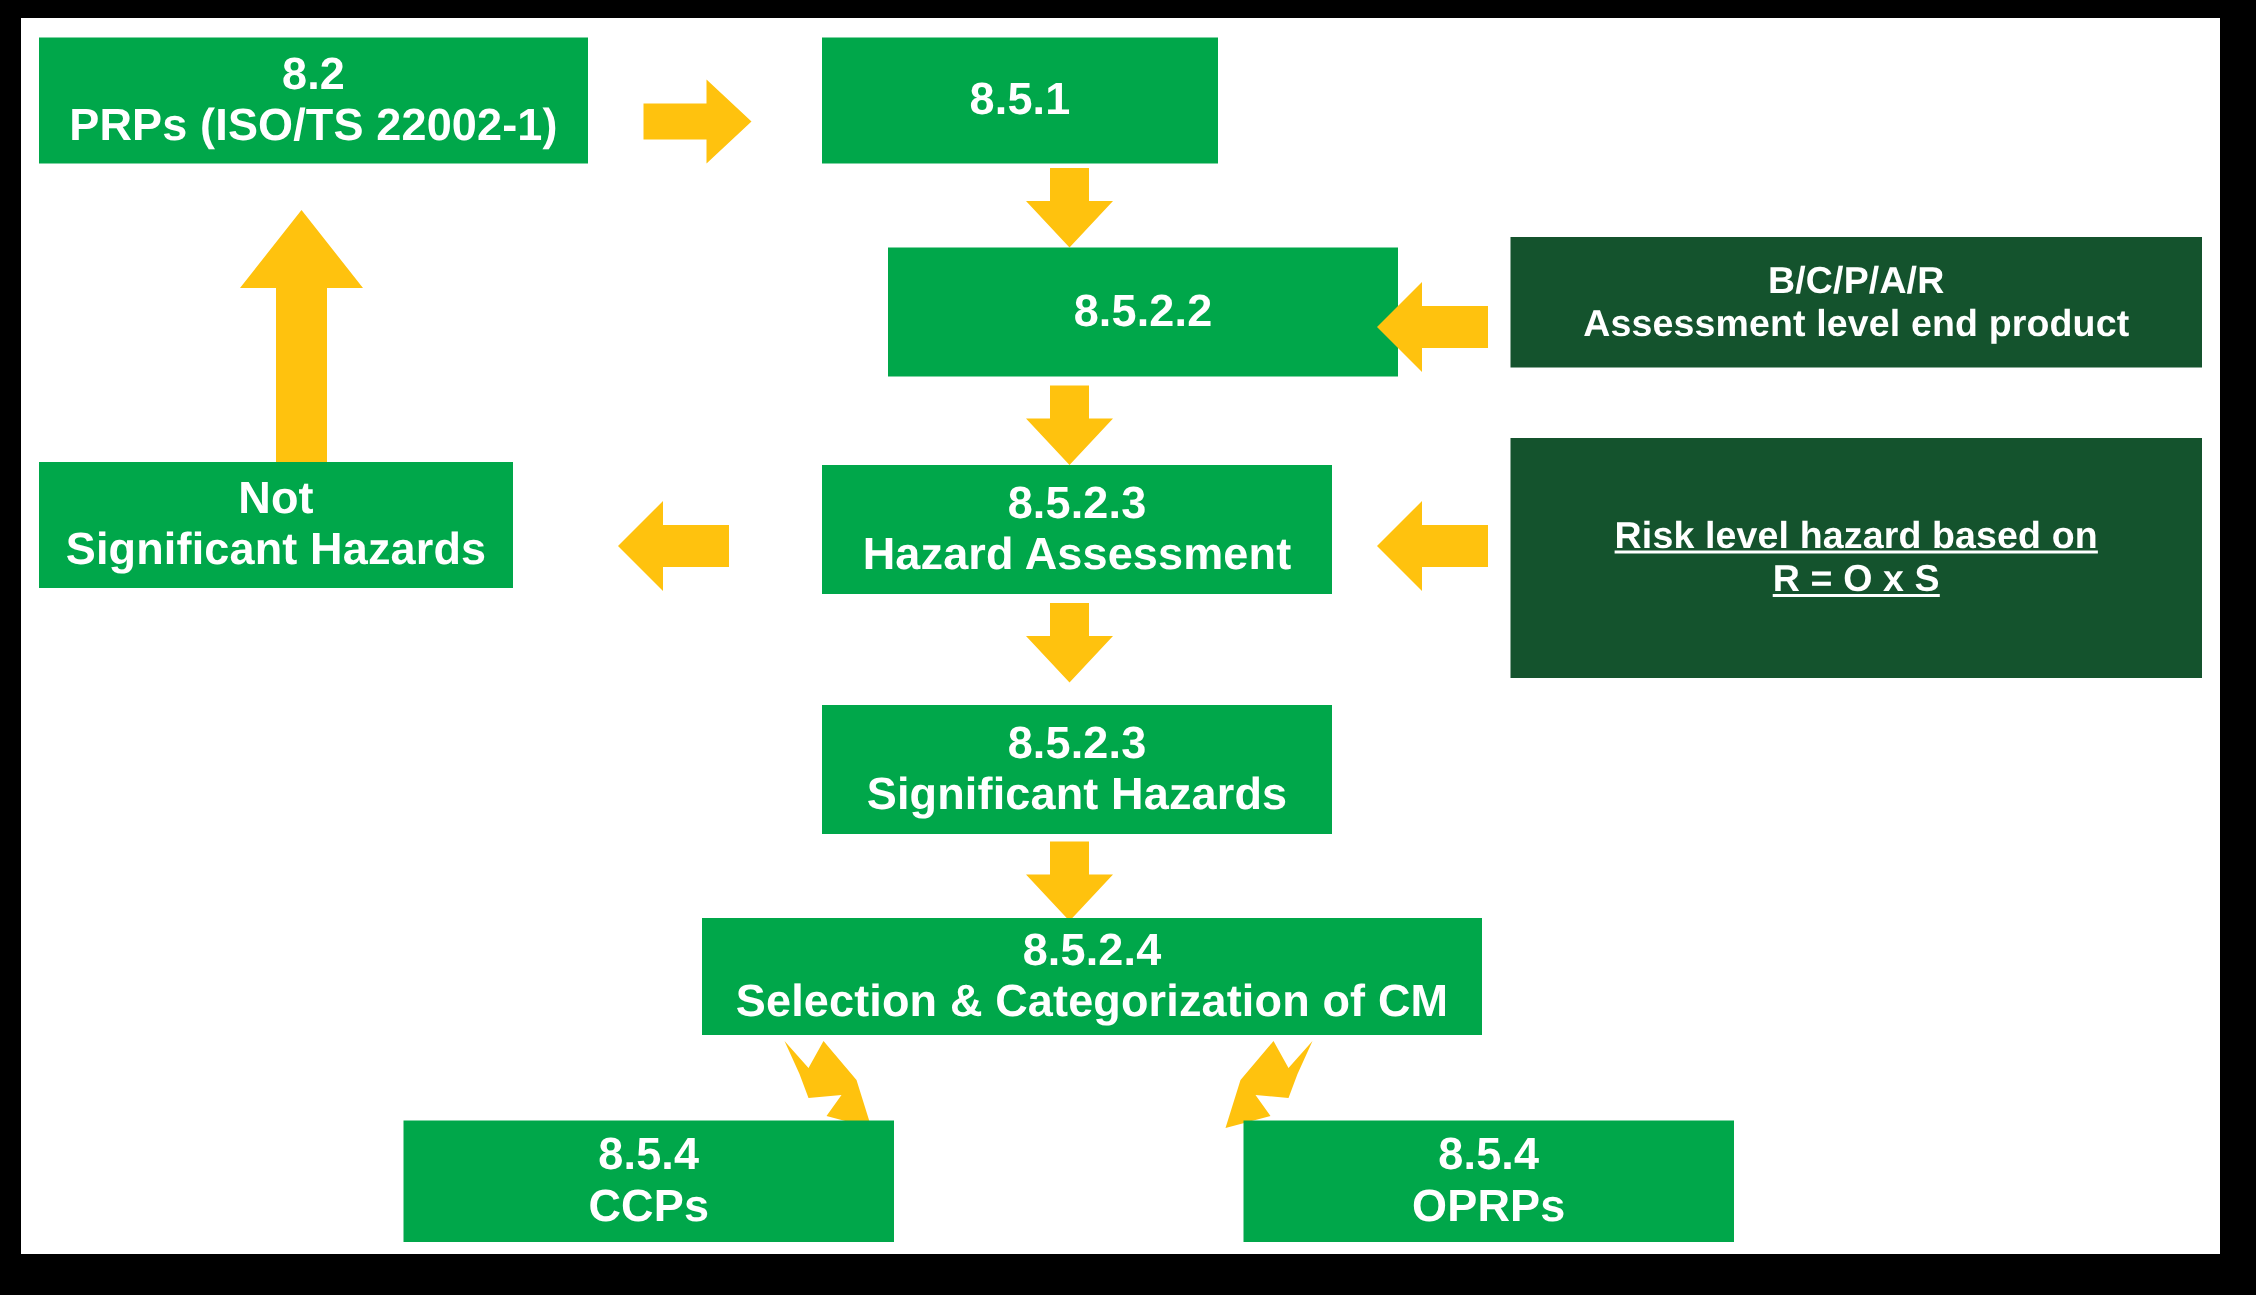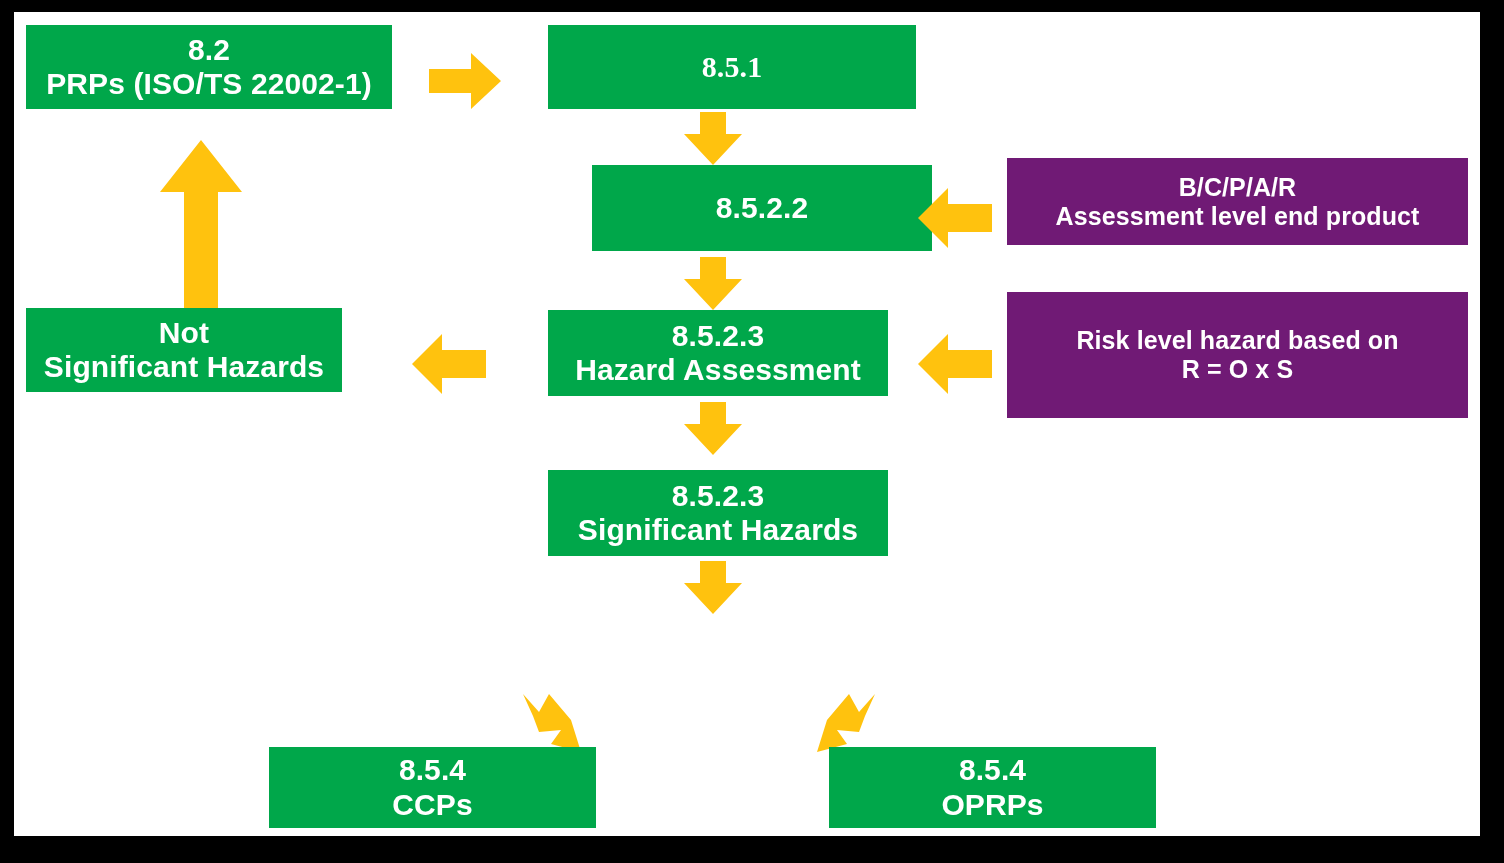--- a/index.html
+++ b/index.html
@@ -42,21 +42,21 @@
     letter-spacing: 0.1px;
     box-sizing: border-box;
     padding: 2px 6px;
   }
   .node .line {
     display: block;
     white-space: nowrap;
   }
 
   .node.green { background: #00A74A; }
-  .node.gray  { background: #701a75; }
+  .node.gray  { background: #14532d; }
 
   .arrow {
     position: absolute;
   }
   .arrow svg { display: block; overflow: visible; }
   .fs-25 { font-size: 25px; }
   .fs-26 { font-size: 30px; }
 </style>
 </head>
 <body>
@@ -74,21 +74,21 @@
         <polygon points="0,16 42,16 42,0 72,28 42,56 42,40 0,40" fill="#FFC20E"></polygon>
       </svg>
     </div>
 
     <div class="arrow" style="left:146px; top:128px;">
       <svg width="82" height="172" viewBox="0 0 82 172">
         <polygon points="41,0 82,52 58,52 58,172 24,172 24,52 0,52" fill="#FFC20E"></polygon>
       </svg>
     </div>
 
-    <div class="node green fs-26" style="left:534px; top:13px; width:368px; height:84px;font-family:Liberation Serif, serif;">
+    <div class="node green fs-26" style="left:534px; top:13px; width:264px; height:84px;">
       <span class="line">8.5.1</span>
     </div>
 
     <div class="arrow" style="left:670px; top:100px;">
       <svg width="58" height="53" viewBox="0 0 58 53">
         <polygon points="16,0 42,0 42,22 58,22 29,53 0,22 16,22" fill="#FFC20E"></polygon>
       </svg>
     </div>
 
     <div class="node green fs-26" style="left:534px; top:153px; width:340px; height:86px;margin-left:44px;">
@@ -127,21 +127,21 @@
       <span class="line">8.5.2.3</span>
       <span class="line">Hazard Assessment</span>
     </div>
 
     <div class="arrow" style="left:904px; top:322px;">
       <svg width="74" height="60" viewBox="0 0 74 60">
         <polygon points="0,30 30,0 30,16 74,16 74,44 30,44 30,60" fill="#FFC20E"></polygon>
       </svg>
     </div>
 
-    <div class="node gray fs-25" style="left:993px; top:280px; width:461px; height:126px;">
+    <div class="node gray fs-25" style="left:993px; top:280px; width:461px; height:160px;text-decoration:underline;">
       <span class="line">Risk level hazard based on</span>
       <span class="line">R = O x S</span>
     </div>
 
     <div class="arrow" style="left:670px; top:390px;">
       <svg width="58" height="53" viewBox="0 0 58 53">
         <polygon points="16,0 42,0 42,22 58,22 29,53 0,22 16,22" fill="#FFC20E"></polygon>
       </svg>
     </div>
 
@@ -149,20 +149,24 @@
       <span class="line">8.5.2.3</span>
       <span class="line">Significant Hazards</span>
     </div>
 
     <div class="arrow" style="left:670px; top:549px;">
       <svg width="58" height="53" viewBox="0 0 58 53">
         <polygon points="16,0 42,0 42,22 58,22 29,53 0,22 16,22" fill="#FFC20E"></polygon>
       </svg>
     </div>
 
+    <div class="node green fs-26" style="left:454px; top:600px; width:520px; height:78px;">
+      <span class="line">8.5.2.4</span>
+      <span class="line">Selection &amp; Categorization of CM</span>
+    </div>
 
     <div class="arrow" style="left:505px; top:680px;">
       <svg width="62" height="62" viewBox="0 0 62 62">
         <polygon points="4,2 20,20 30,2 52,28 62,60 32,52 42,38 20,40 14,24" fill="#FFC20E"></polygon>
       </svg>
     </div>
 
     <div class="arrow" style="left:803px; top:680px;">
       <svg width="62" height="62" viewBox="0 0 62 62">
         <polygon points="58,2 42,20 32,2 10,28 0,60 30,52 20,38 42,40 48,24" fill="#FFC20E"></polygon>

